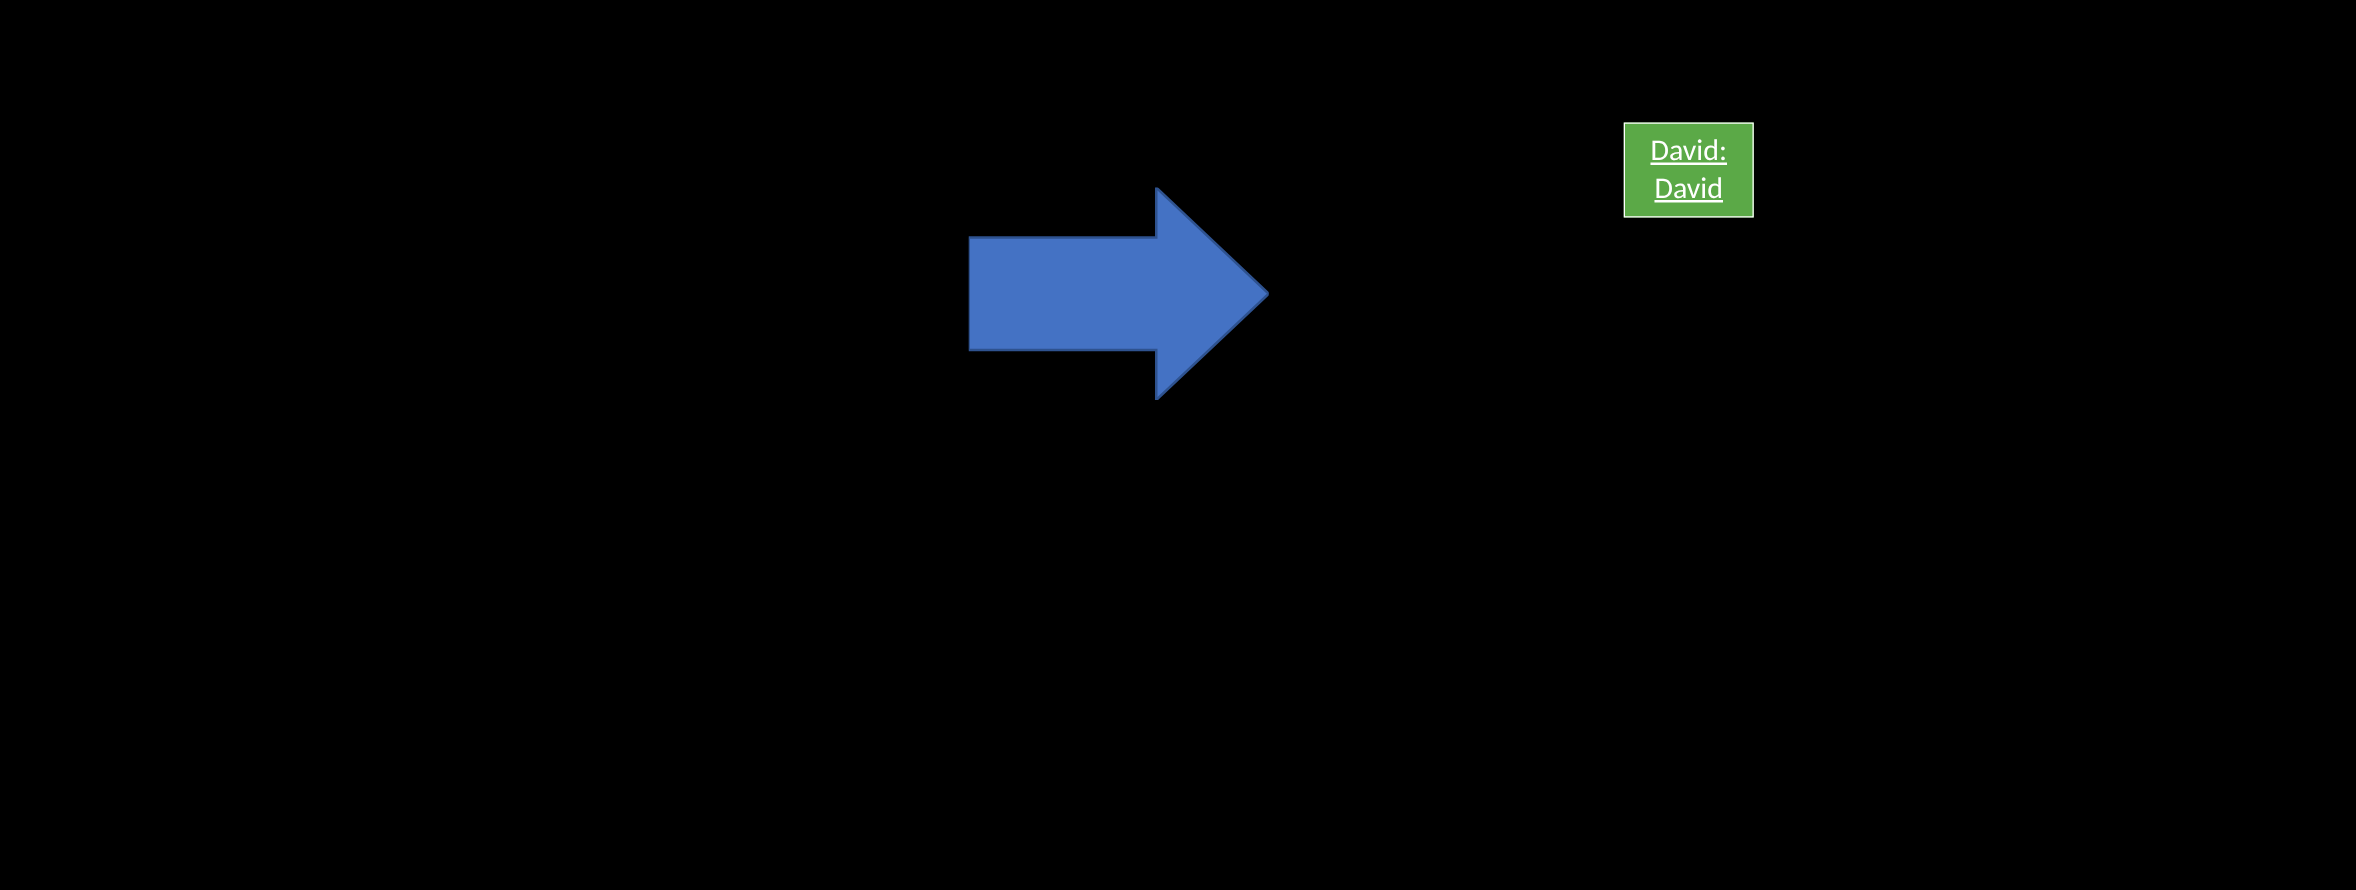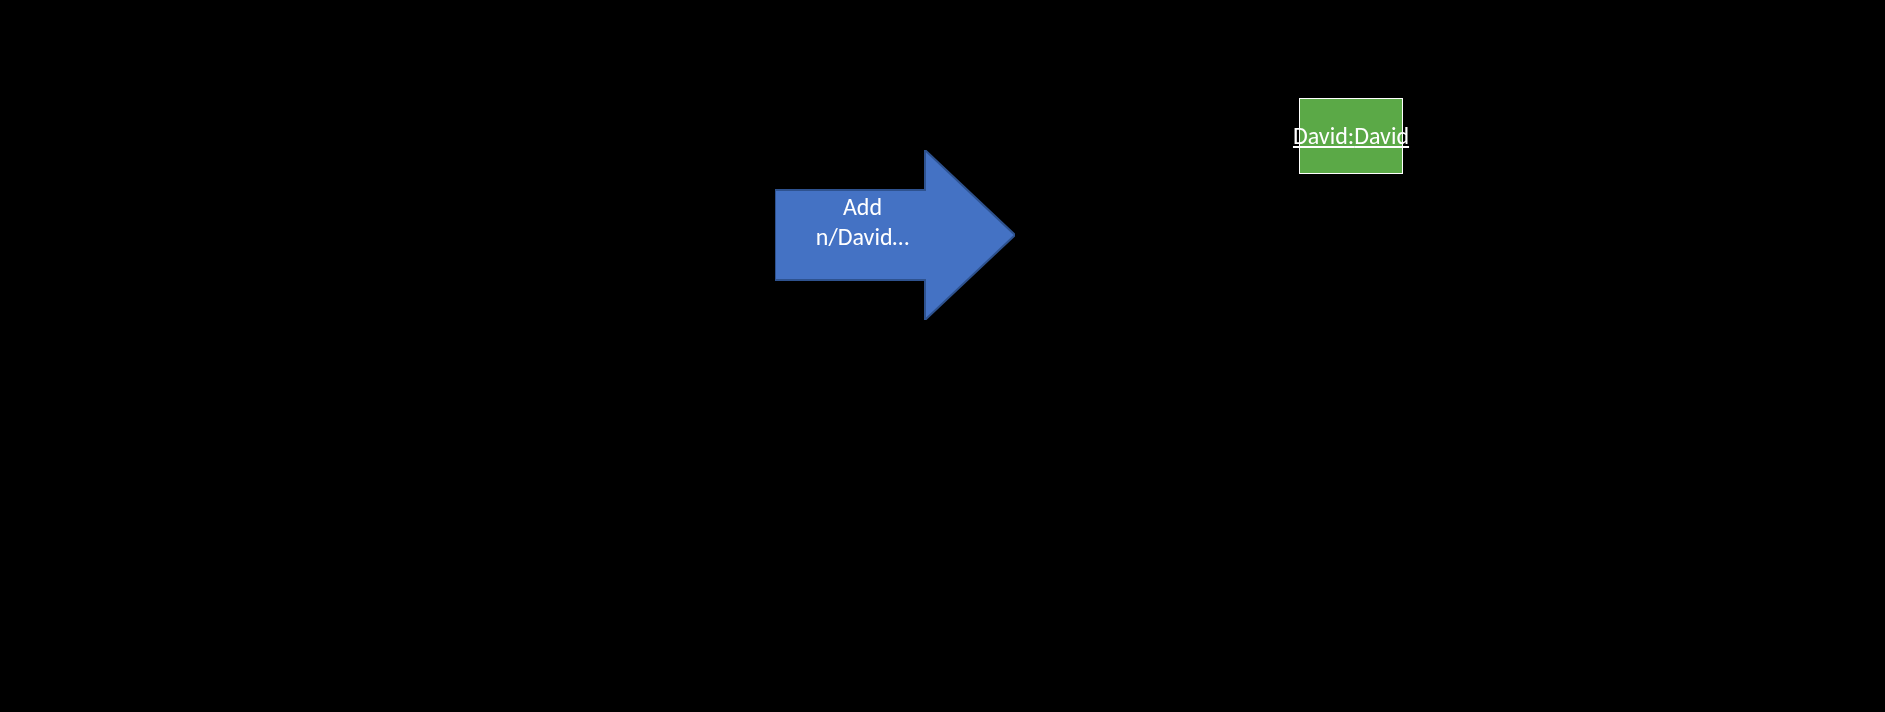--- a/index.html
+++ b/index.html
@@ -39,39 +39,35 @@
     }
     .object-box {
       position: absolute;
       left: 1299px;
       top: 98px;
       width: 104px;
       height: 76px;
       background: #5ba947;
       border: 1px solid #ffffff;
       display: flex;
-      flex-direction: row;
+      flex-direction: column;
       align-items: center;
       justify-content: center;
       color: #ffffff;
       font-size: 24px;
       text-decoration: underline;
       line-height: 1.25;
       text-align: center;
     }
   </style>
 </head>
 <body>
 
 <div class="arrow-container">
   <svg class="arrow-svg" width="240" height="170" viewBox="0 0 240 170">
     <polygon points="0,40 150,40 150,0 240,85 150,170 150,130 0,130" fill="#4472C4" stroke="#2E528F" stroke-width="2"></polygon>
   </svg>
-  <div class="arrow-text">
-    <div>Add</div>
-    <div>n/David…</div>
-  </div>
 </div>
 
 <div class="object-box">
   <div>David:</div>
   <div>David</div>
 </div>
 
 </body></html>

